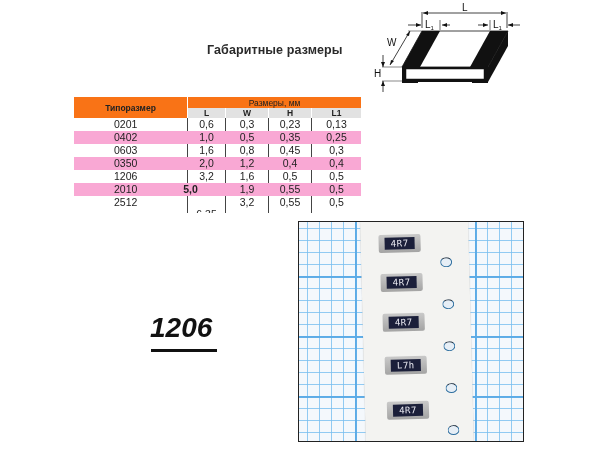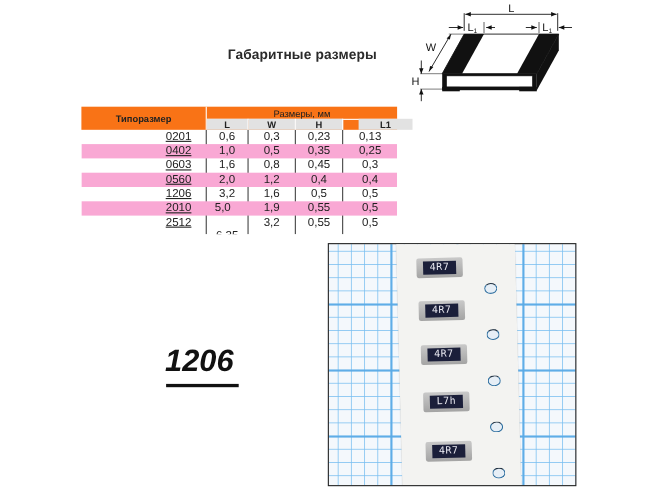--- a/index.html
+++ b/index.html
@@ -13,21 +13,21 @@
   
   .table { position: absolute; left: 74px; top: 97px; width: 287px; font-size: 10px; color: #222; }
   .thead { position: relative; height: 21px; background: #f97316; }
   .th-main { position: absolute; left: 0; top: 0; width: 113px; height: 21px; display: flex; align-items: center; justify-content: center; font-size: 8.5px; font-weight: bold; border-right: 1px solid #fff; }
   .th-group { position: absolute; left: 114px; top: 0; right: 0; height: 11px; display: flex; align-items: center; justify-content: center; font-size: 8.5px; font-weight: normal; border-bottom: 1px solid #fff; }
   .th-sub { position: absolute; top: 11px; height: 10px; display: flex; align-items: center; justify-content: center; font-size: 8.5px; font-weight: bold; border-right: 1px solid #fff; background: #e2e2e2; }
   .tbody { position: relative; height: 95px; overflow: hidden; }
   .row { position: relative; height: 13px; display: flex; align-items: center; }
   .row.shade { background: #f9a8d4; }
   .cell { position: absolute; top: 0; height: 13px; line-height: 13px; text-align: center; font-size: 10.5px; }
-  .cell.name { left: 40px; width: 60px; text-align: right; text-decoration: underline; }
+  .cell.name { left: 40px; width: 60px; text-align: left; }
   .vline { position: absolute; top: 0; width: 1px; height: 100%; background: #444; }
 
   
   .size-label { position: absolute; left: 150px; top: 312px; font-size: 28px; font-style: italic; font-weight: bold; color: #111; }
   .size-underline { position: absolute; left: 151px; top: 349px; width: 66px; height: 3px; background: #111; }
 
   
   .photo { position: absolute; left: 298px; top: 221px; width: 224px; height: 219px; border: 1px solid #222; overflow: hidden; background-color: #f4f8fc;
     background-image:
       linear-gradient(to right, rgba(90,170,230,0.95) 2px, transparent 2px),
@@ -98,21 +98,21 @@
   <text x="14" y="77" font-size="10" font-family="Liberation Sans, sans-serif" fill="#111">H</text>
 </svg>
 
 <div class="table">
   <div class="thead">
     <div class="th-main">Типоразмер</div>
     <div class="th-group">Размеры, мм</div>
     <div class="th-sub" style="left:114px;width:37px;">L</div>
     <div class="th-sub" style="left:152px;width:42px;">W</div>
     <div class="th-sub" style="left:195px;width:42px;">H</div>
-    <div class="th-sub" style="left:252px;width:49px;border-right:none;">L1</div>
+    <div class="th-sub" style="left:238px;width:49px;border-right:none;">L1</div>
   </div>
   <div class="tbody">
     <div class="vline" style="left:113px;"></div>
     <div class="vline" style="left:151px;"></div>
     <div class="vline" style="left:194px;"></div>
     <div class="vline" style="left:237px;"></div>
 
     <div class="row">
       <span class="cell name">0201</span>
       <span class="cell" style="left:114px;width:37px;text-align:center;">0,6</span>
@@ -128,36 +128,36 @@
       <span class="cell" style="left:238px;width:49px;">0,25</span>
     </div>
     <div class="row">
       <span class="cell name">0603</span>
       <span class="cell" style="left:114px;width:37px;">1,6</span>
       <span class="cell" style="left:152px;width:42px;">0,8</span>
       <span class="cell" style="left:195px;width:42px;">0,45</span>
       <span class="cell" style="left:238px;width:49px;">0,3</span>
     </div>
     <div class="row shade">
-      <span class="cell name">0560</span>
+      <span class="cell name">0350</span>
       <span class="cell" style="left:114px;width:37px;">2,0</span>
       <span class="cell" style="left:152px;width:42px;">1,2</span>
       <span class="cell" style="left:195px;width:42px;">0,4</span>
       <span class="cell" style="left:238px;width:49px;">0,4</span>
     </div>
     <div class="row">
       <span class="cell name">1206</span>
       <span class="cell" style="left:114px;width:37px;">3,2</span>
       <span class="cell" style="left:152px;width:42px;">1,6</span>
       <span class="cell" style="left:195px;width:42px;">0,5</span>
       <span class="cell" style="left:238px;width:49px;">0,5</span>
     </div>
     <div class="row shade">
       <span class="cell name">2010</span>
-      <span class="cell" style="left:110px;width:37px;">5,0</span>
+      <span class="cell" style="left:98px;width:37px;font-weight:bold;">5,0</span>
       <span class="cell" style="left:152px;width:42px;">1,9</span>
       <span class="cell" style="left:195px;width:42px;">0,55</span>
       <span class="cell" style="left:238px;width:49px;">0,5</span>
     </div>
     <div class="row">
       <span class="cell name">2512</span>
       <span class="cell" style="left:114px;width:37px;margin-top:12px;">6,35</span>
       <span class="cell" style="left:152px;width:42px;">3,2</span>
       <span class="cell" style="left:195px;width:42px;">0,55</span>
       <span class="cell" style="left:238px;width:49px;">0,5</span>

